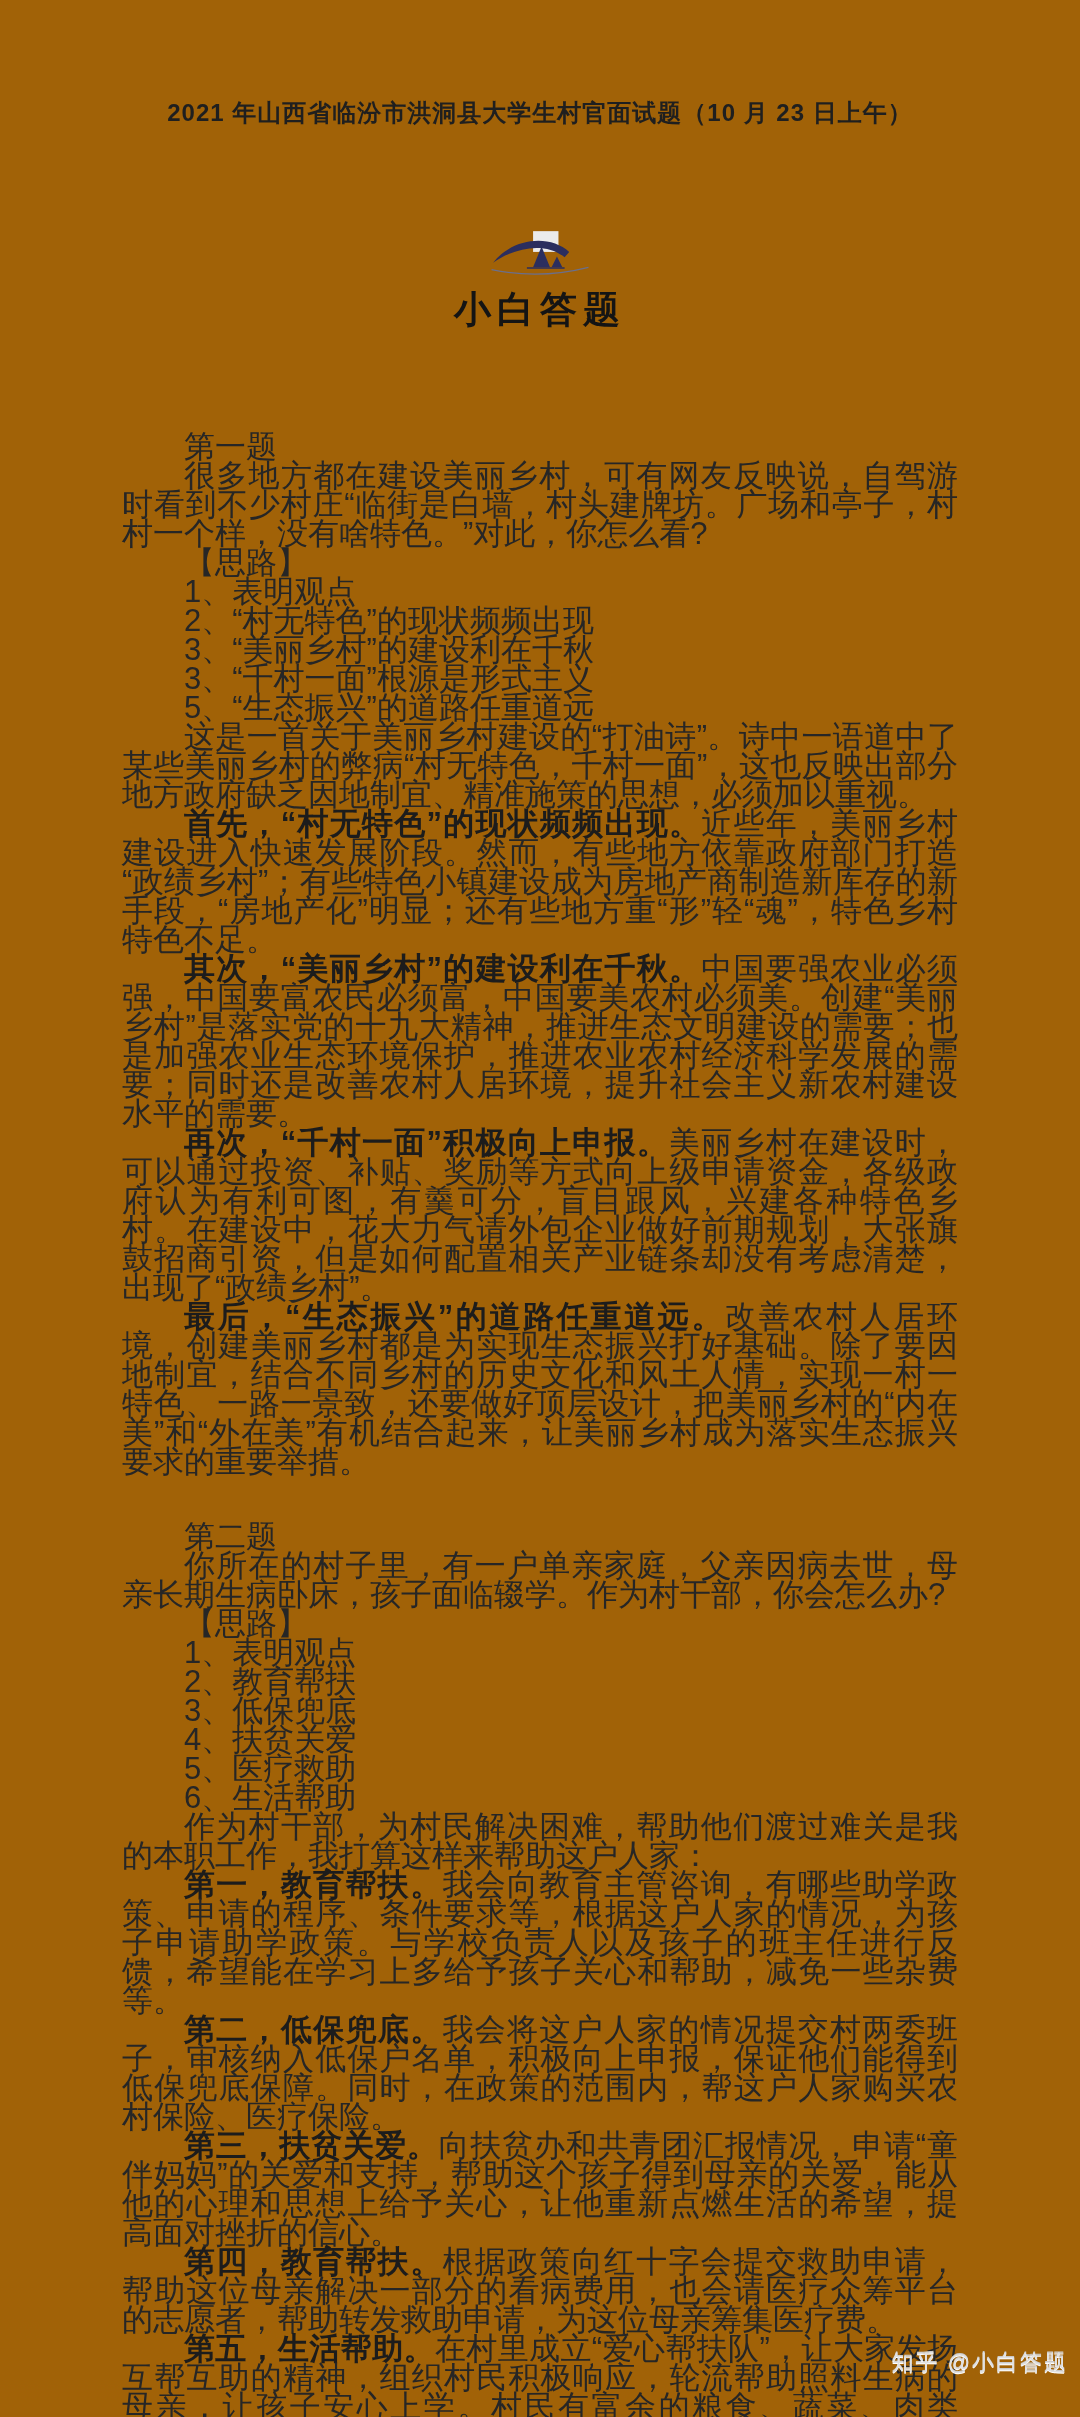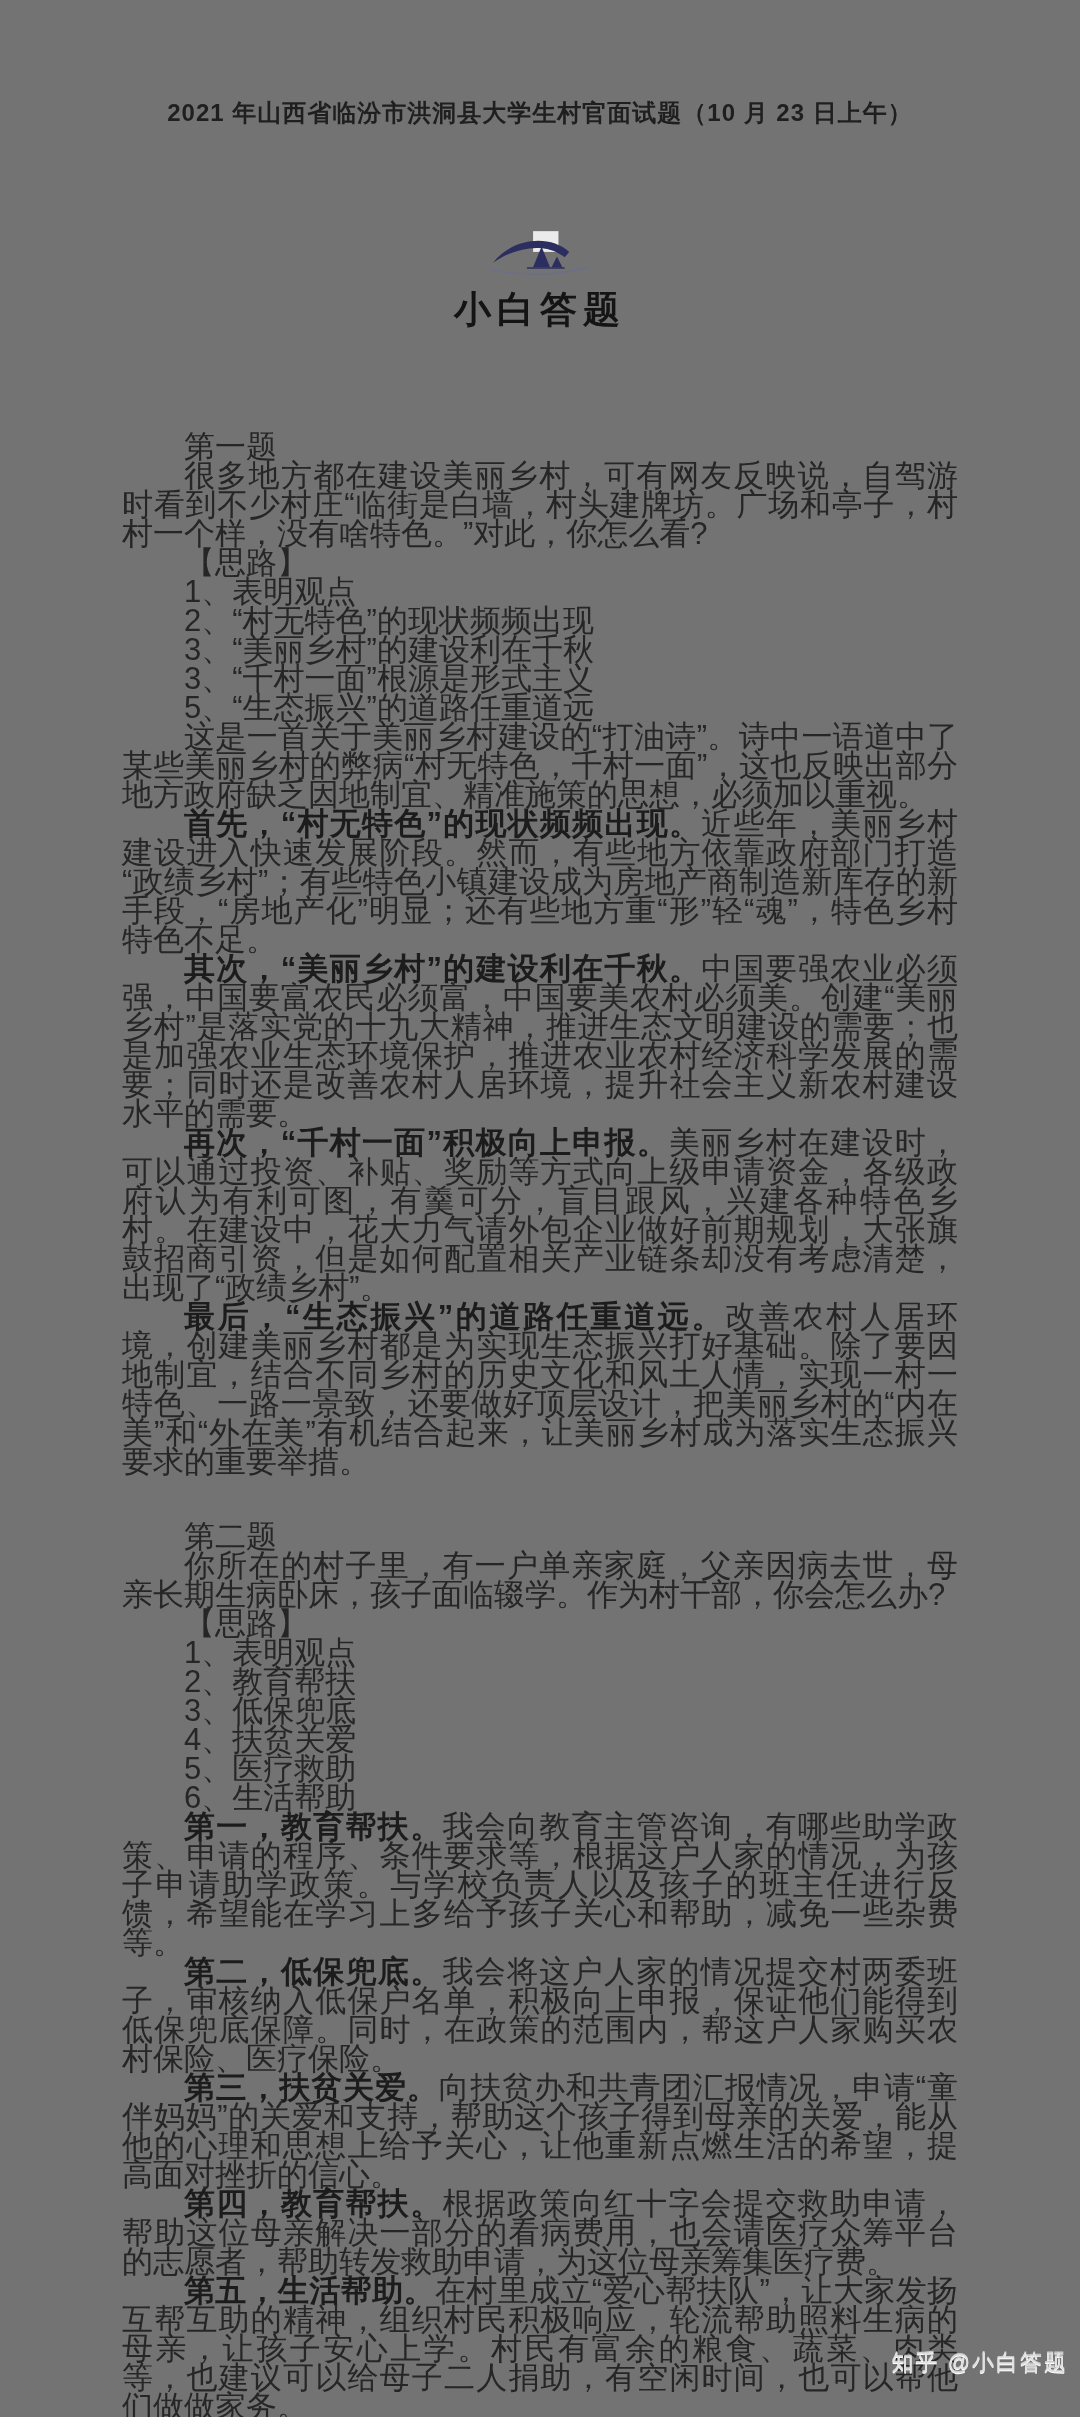--- a/index.html
+++ b/index.html
@@ -1,17 +1,17 @@
 <!DOCTYPE html>
 <html lang="zh"><head>
 <meta charset="utf-8">
 <style>
   html,body{margin:0;padding:0;background:#ffffff;}
   body{width:1080px;font-family:"Liberation Sans","DejaVu Sans",sans-serif;}
-  .page{position:relative;width:1080px;height:2417px;background:#737373;overflow:hidden;color:#252525;}
+  .page{position:relative;width:1080px;height:2417px;background:#a16207;overflow:hidden;color:#252525;}
 
   .doc-title{
     margin:96px 60px 0 60px;
     text-align:center;
     font-size:24px;
     line-height:34px;
     font-weight:700;
     letter-spacing:1px;
     color:#1f1f1f;
   }
@@ -92,20 +92,21 @@
     <section class="q2">
       <p class="para">第二题</p>
       <p class="para">你所在的村子里，有一户单亲家庭，父亲因病去世，母亲长期生病卧床，孩子面临辍学。作为村干部，你会怎么办?</p>
       <p class="para">【思路】</p>
       <p class="para">1、表明观点</p>
       <p class="para">2、教育帮扶</p>
       <p class="para">3、低保兜底</p>
       <p class="para">4、扶贫关爱</p>
       <p class="para">5、医疗救助</p>
       <p class="para">6、生活帮助</p>
+      <p class="para"><span class="lead"></span><span>作为村干部，为村民解决困难，帮助他们渡过难关是我的本职工作，我打算这样来帮助这户人家：</span></p>
       <p class="para"><span class="lead">第一，教育帮扶。</span><span>我会向教育主管咨询，有哪些助学政策、申请的程序、条件要求等，根据这户人家的情况，为孩子申请助学政策。与学校负责人以及孩子的班主任进行反馈，希望能在学习上多给予孩子关心和帮助，减免一些杂费等。</span></p>
       <p class="para"><span class="lead">第二，低保兜底。</span><span>我会将这户人家的情况提交村两委班子，审核纳入低保户名单，积极向上申报，保证他们能得到低保兜底保障。同时，在政策的范围内，帮这户人家购买农村保险、医疗保险。</span></p>
       <p class="para"><span class="lead">第三，扶贫关爱。</span><span>向扶贫办和共青团汇报情况，申请“童伴妈妈”的关爱和支持，帮助这个孩子得到母亲的关爱，能从他的心理和思想上给予关心，让他重新点燃生活的希望，提高面对挫折的信心。</span></p>
       <p class="para"><span class="lead">第四，教育帮扶。</span><span>根据政策向红十字会提交救助申请，帮助这位母亲解决一部分的看病费用，也会请医疗众筹平台的志愿者，帮助转发救助申请，为这位母亲筹集医疗费。</span></p>
       <p class="para"><span class="lead">第五，生活帮助。</span><span>在村里成立“爱心帮扶队”，让大家发扬互帮互助的精神，组织村民积极响应，轮流帮助照料生病的母亲，让孩子安心上学。村民有富余的粮食、蔬菜、肉类等，也建议可以给母子二人捐助，有空闲时间，也可以帮他们做做家务。</span></p>
     </section>
 
   </div>
 
   <div class="watermark">知乎 @小白答题</div>

